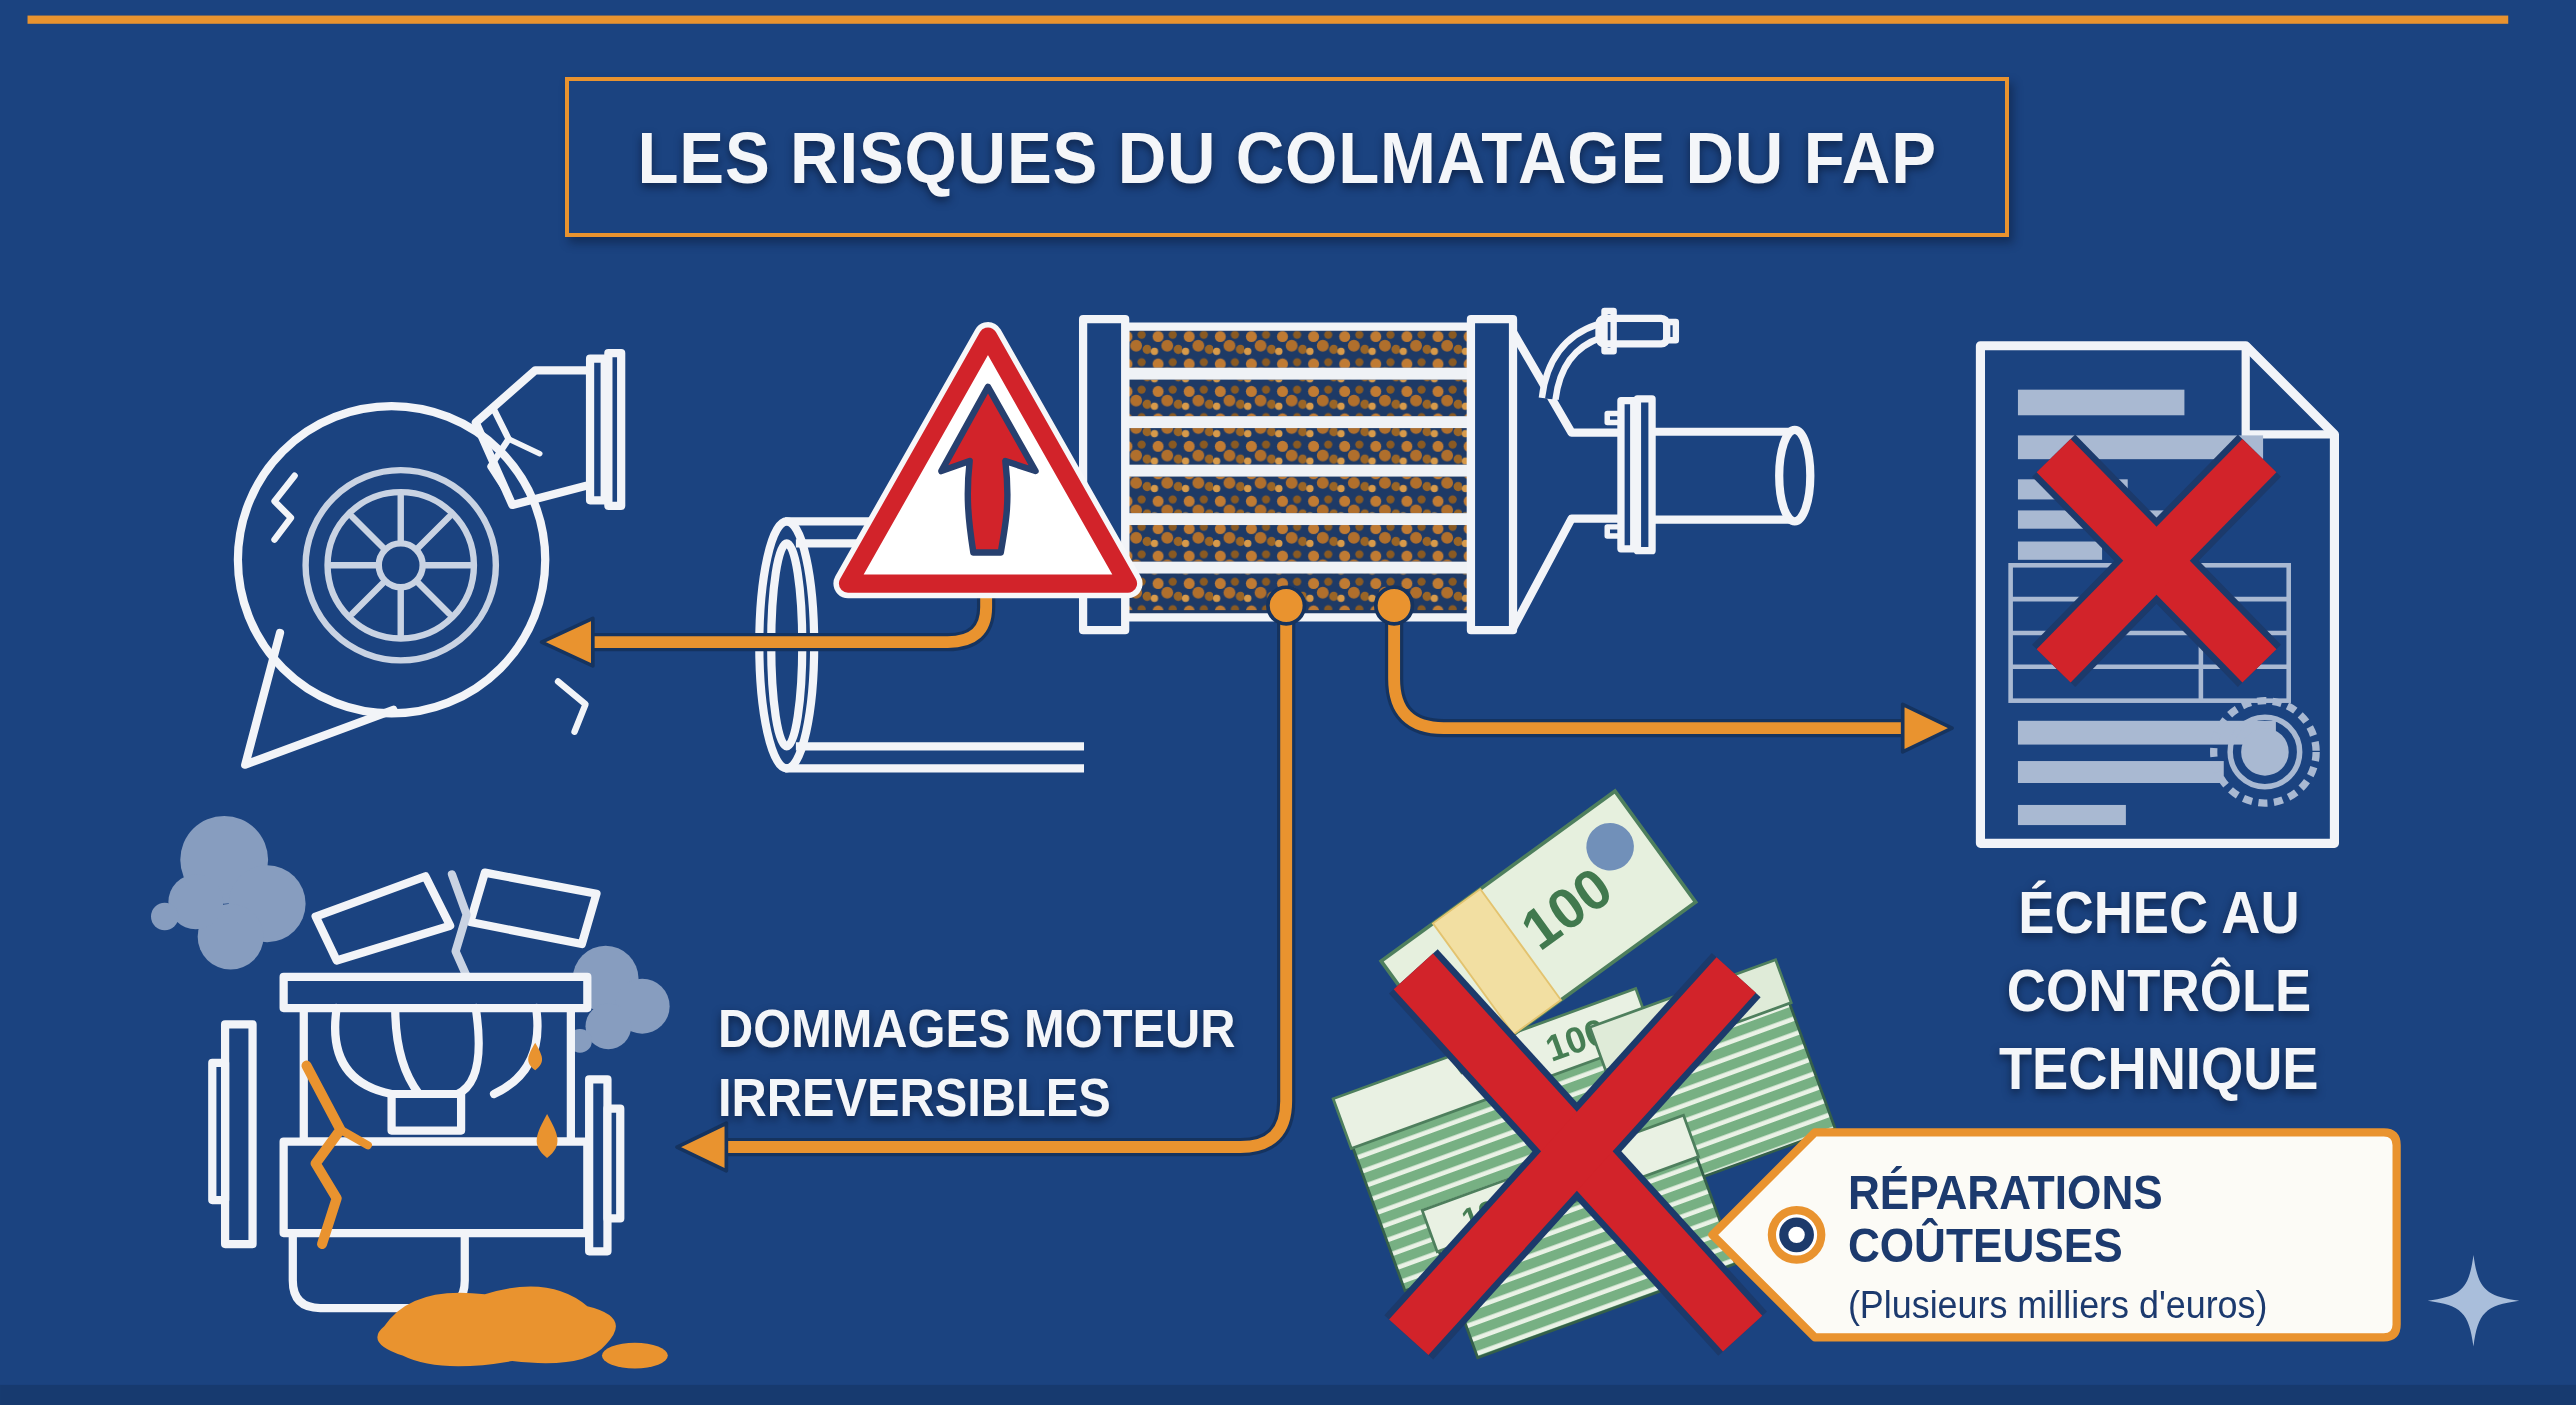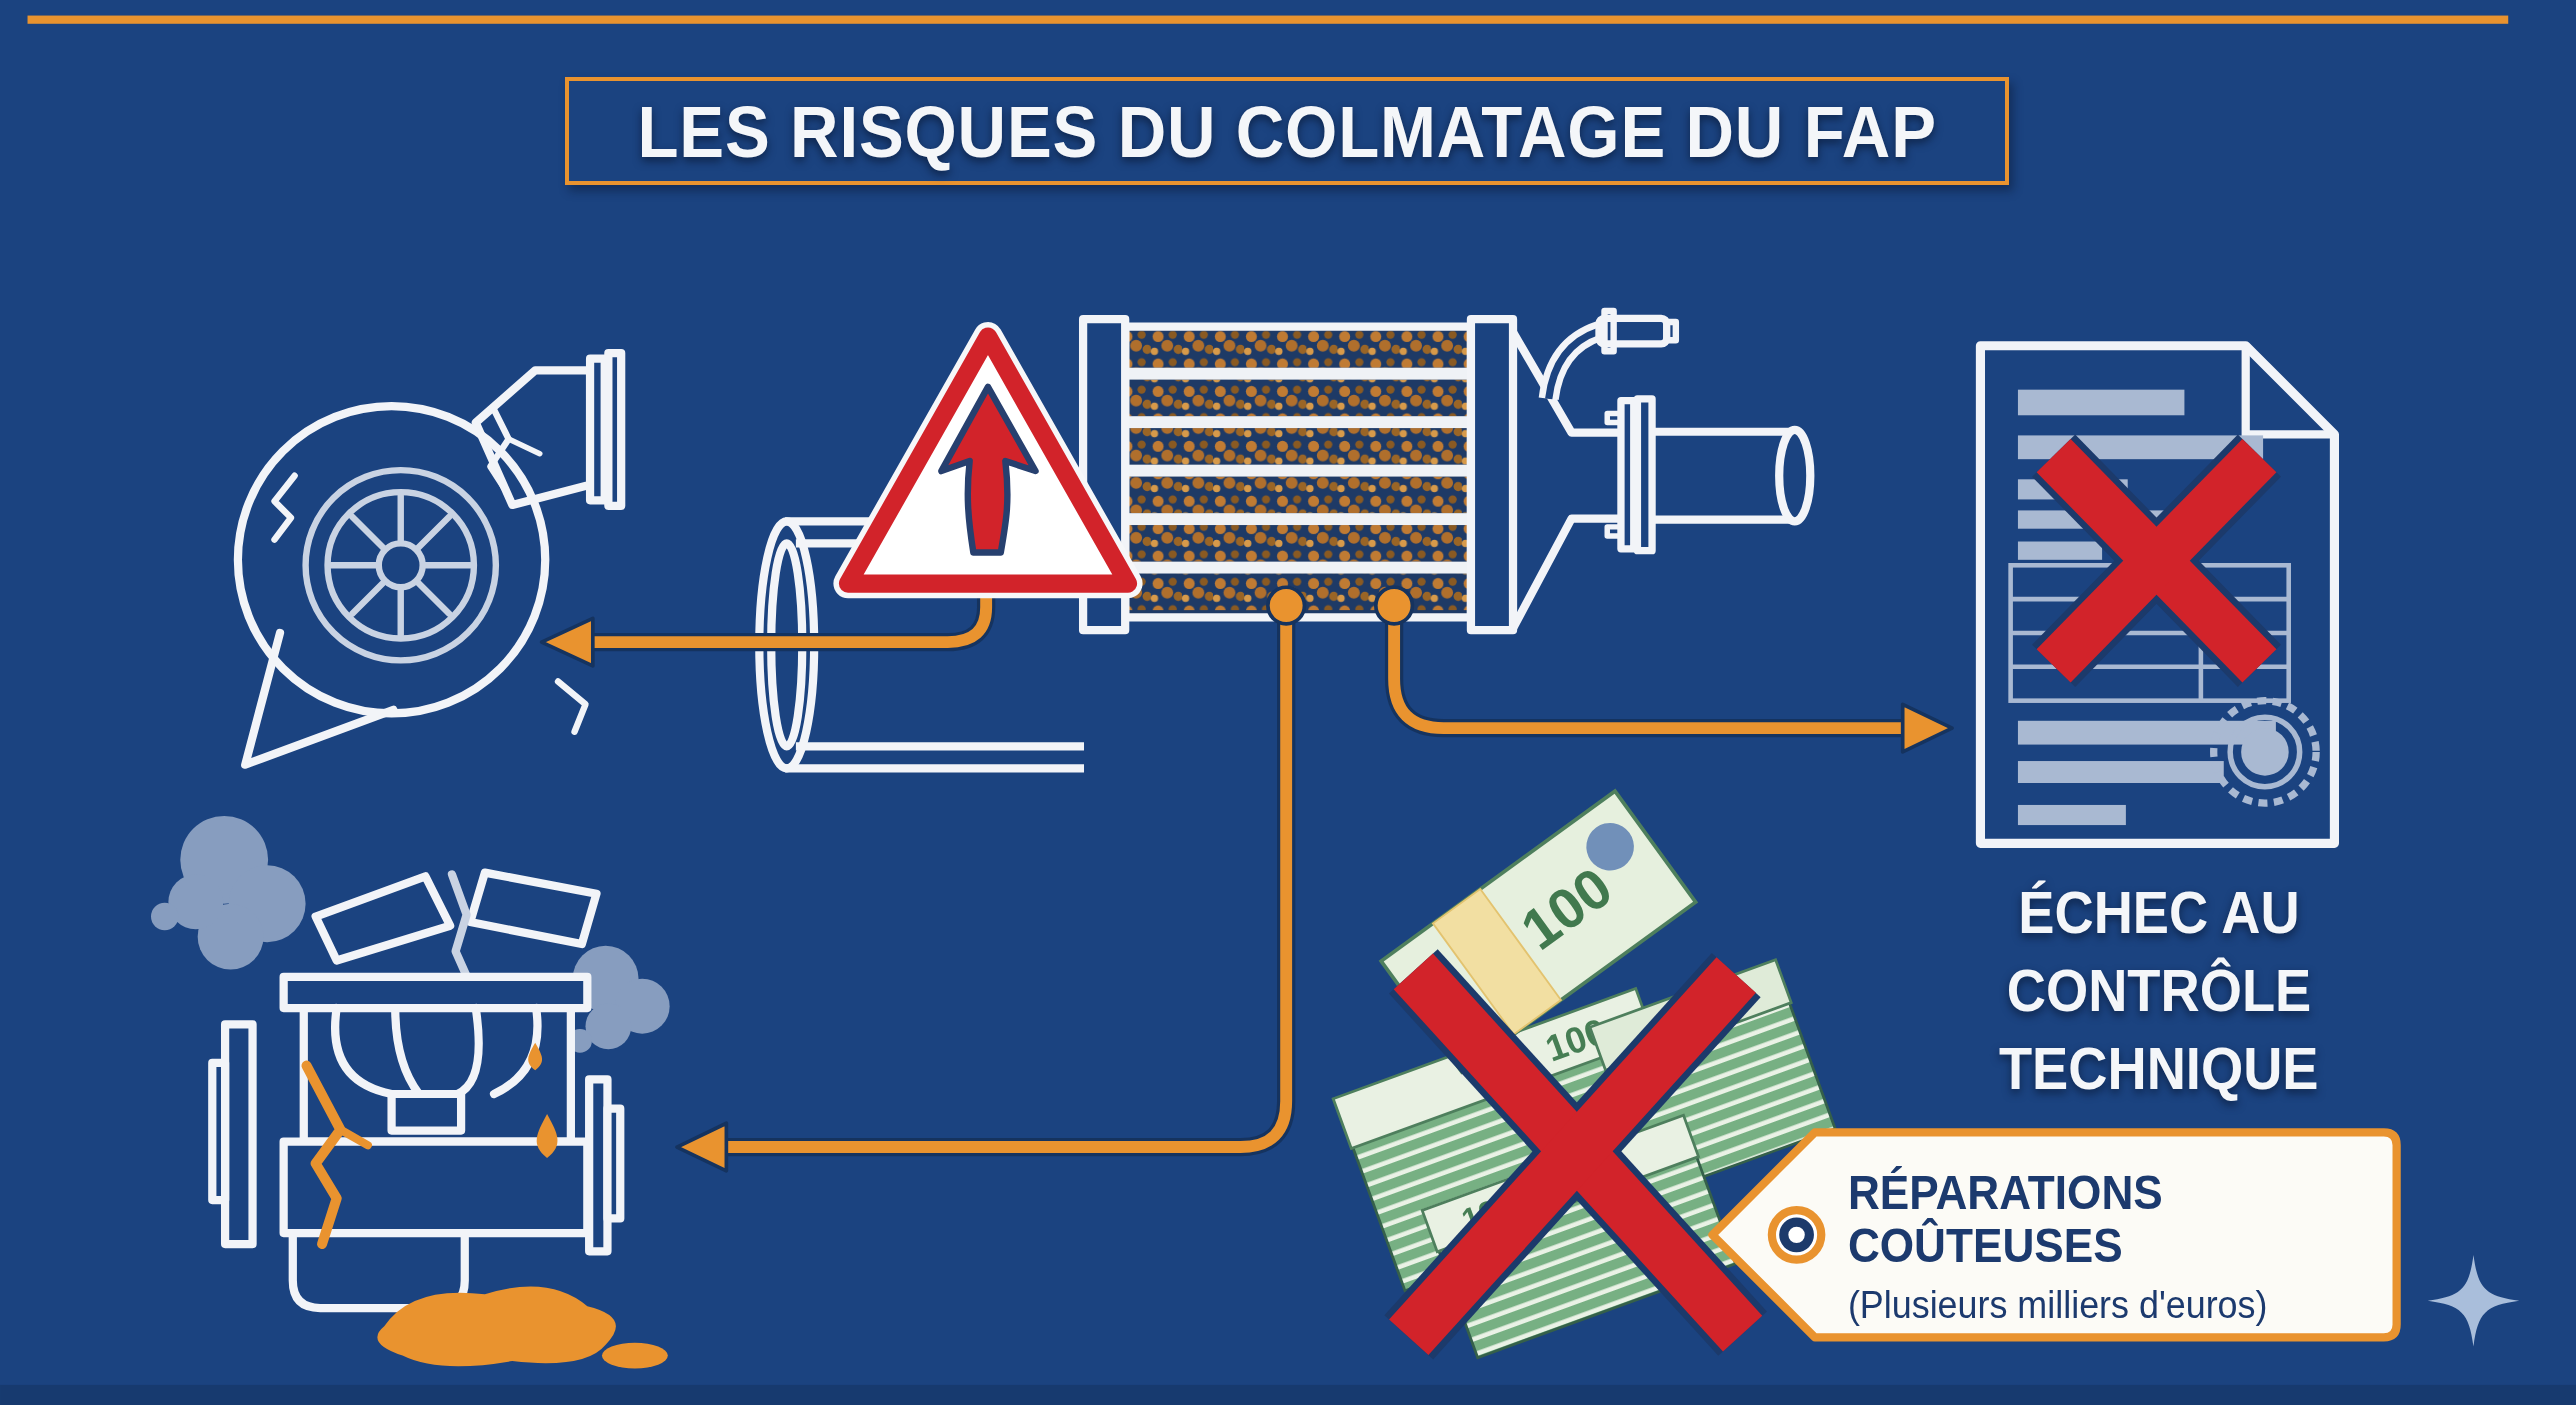--- a/index.html
+++ b/index.html
@@ -5,21 +5,21 @@
   html,body{margin:0;padding:0;background:#1B4380;}
   .canvas{
     position:relative;width:2576px;height:1405px;overflow:hidden;
     background:#1B4380;font-family:"Liberation Sans",sans-serif;
   }
   .art{position:absolute;left:0;top:0;width:2576px;height:1405px;}
   .label{position:absolute;color:#F4F6F9;font-weight:bold;
          text-shadow:0 3.7px 9.1px rgba(8,20,44,.65);}
   .cond{display:inline-block;transform:scaleX(.92);}
   .title-box{
-    position:absolute;left:565px;top:77px;width:1444px;height:108px;
+    position:absolute;left:565px;top:77px;width:1444px;height:160px;
     border:4.6px solid #E9932F;box-sizing:border-box;
     display:flex;align-items:center;justify-content:center;
     box-shadow:3.7px 6.4px 9.1px rgba(8,20,44,.45);
   }
   .title-text{font-size:73px;font-weight:bold;color:#F4F6F9;letter-spacing:0.9px;
     text-shadow:0 3.7px 9.1px rgba(8,20,44,.65);transform-origin:center;}
   .engine-label{left:718px;top:995px;font-size:53px;line-height:1.3;text-align:left;}
   .engine-label .cond{transform-origin:left center;}
   .inspection-label{left:1857px;top:875px;width:604px;font-size:59px;line-height:1.32;text-align:center;}
   .tag-label{
@@ -293,20 +293,24 @@
       <circle cx="1964" cy="1350" r="14" fill="none" stroke="#1C3A6B" stroke-width="10"></circle>
     </g>
 
     <path fill="#A9BEDB" transform="translate(2704,1422)" d="M0,-50 C5,-13 13,-5 50,0 C13,5 5,13 0,50 C-5,13 -13,5 -50,0 C-13,-5 -5,-13 0,-50 Z"></path>
   </svg>
 
   <div class="title-box">
     <span class="title-text cond">LES RISQUES DU COLMATAGE DU FAP</span>
   </div>
 
+  <div class="label engine-label">
+    <span class="cond">DOMMAGES MOTEUR</span><br>
+    <span class="cond">IRREVERSIBLES</span>
+  </div>
 
   <div class="label inspection-label">
     <span class="cond">ÉCHEC AU CONTRÔLE</span><br>
     <span class="cond">TECHNIQUE</span>
   </div>
 
   <div class="tag-label">
     <span class="tag-title cond">RÉPARATIONS COÛTEUSES</span>
     <span class="tag-sub cond">(Plusieurs milliers d'euros)</span>
   </div>

